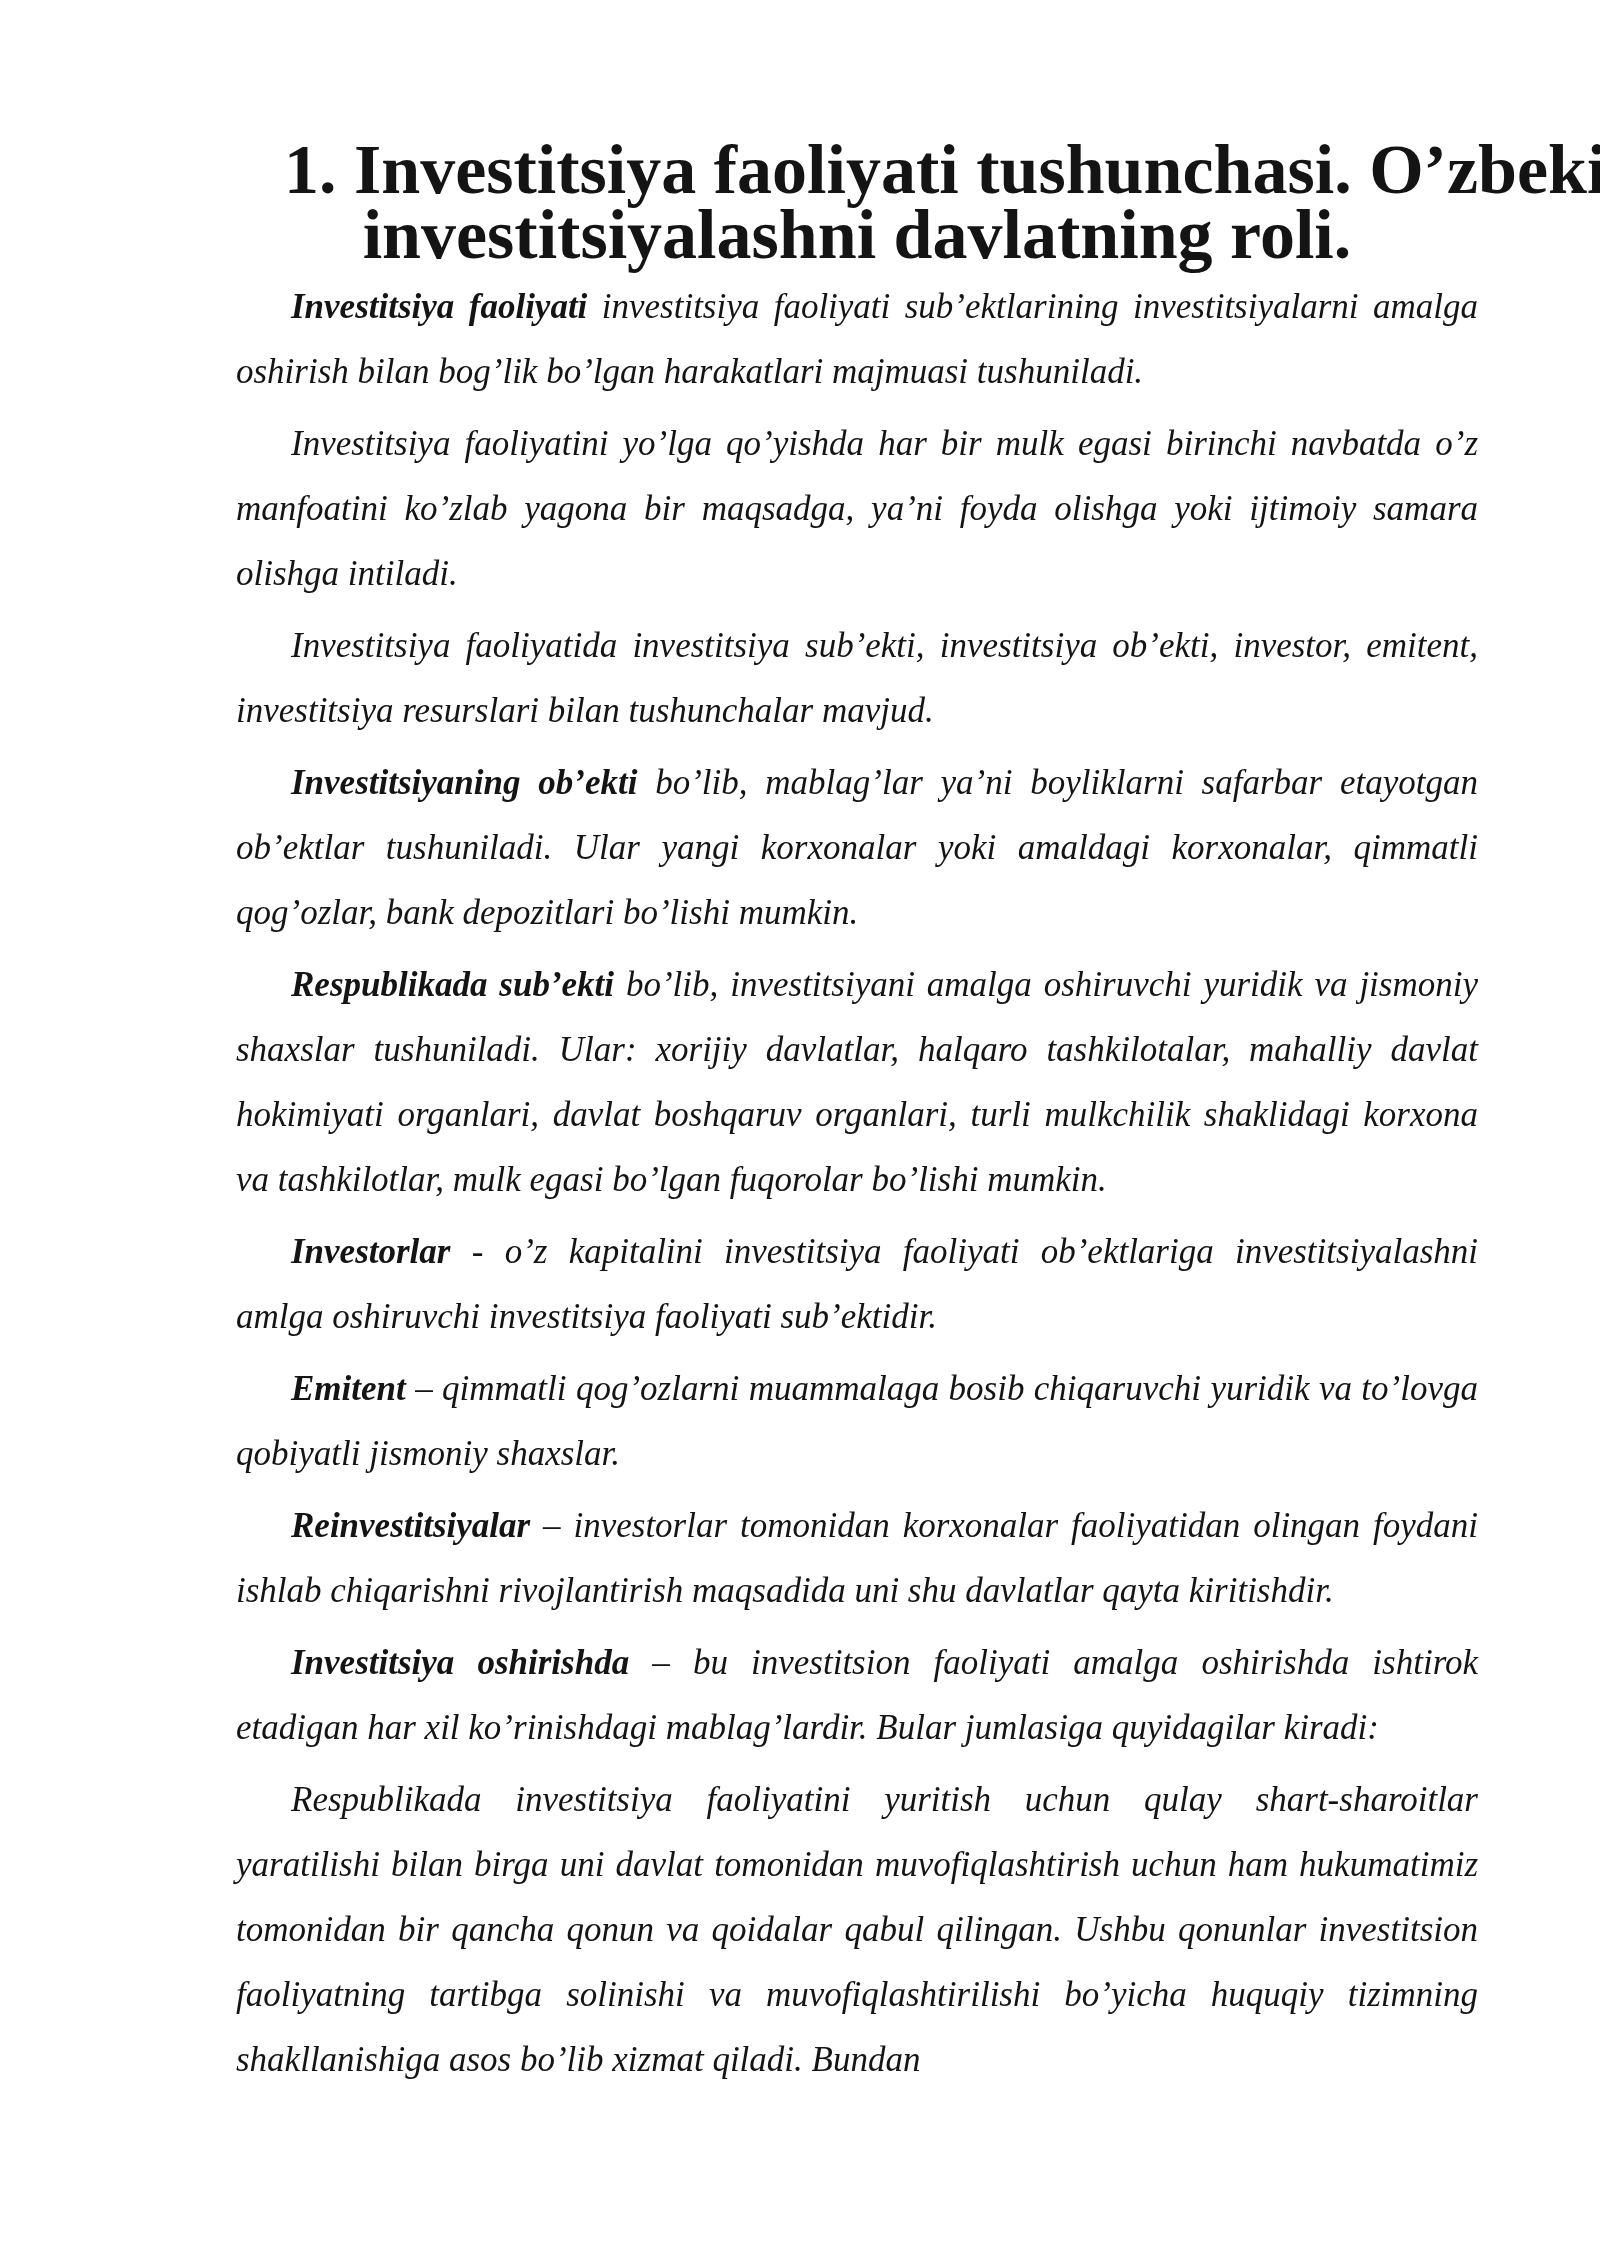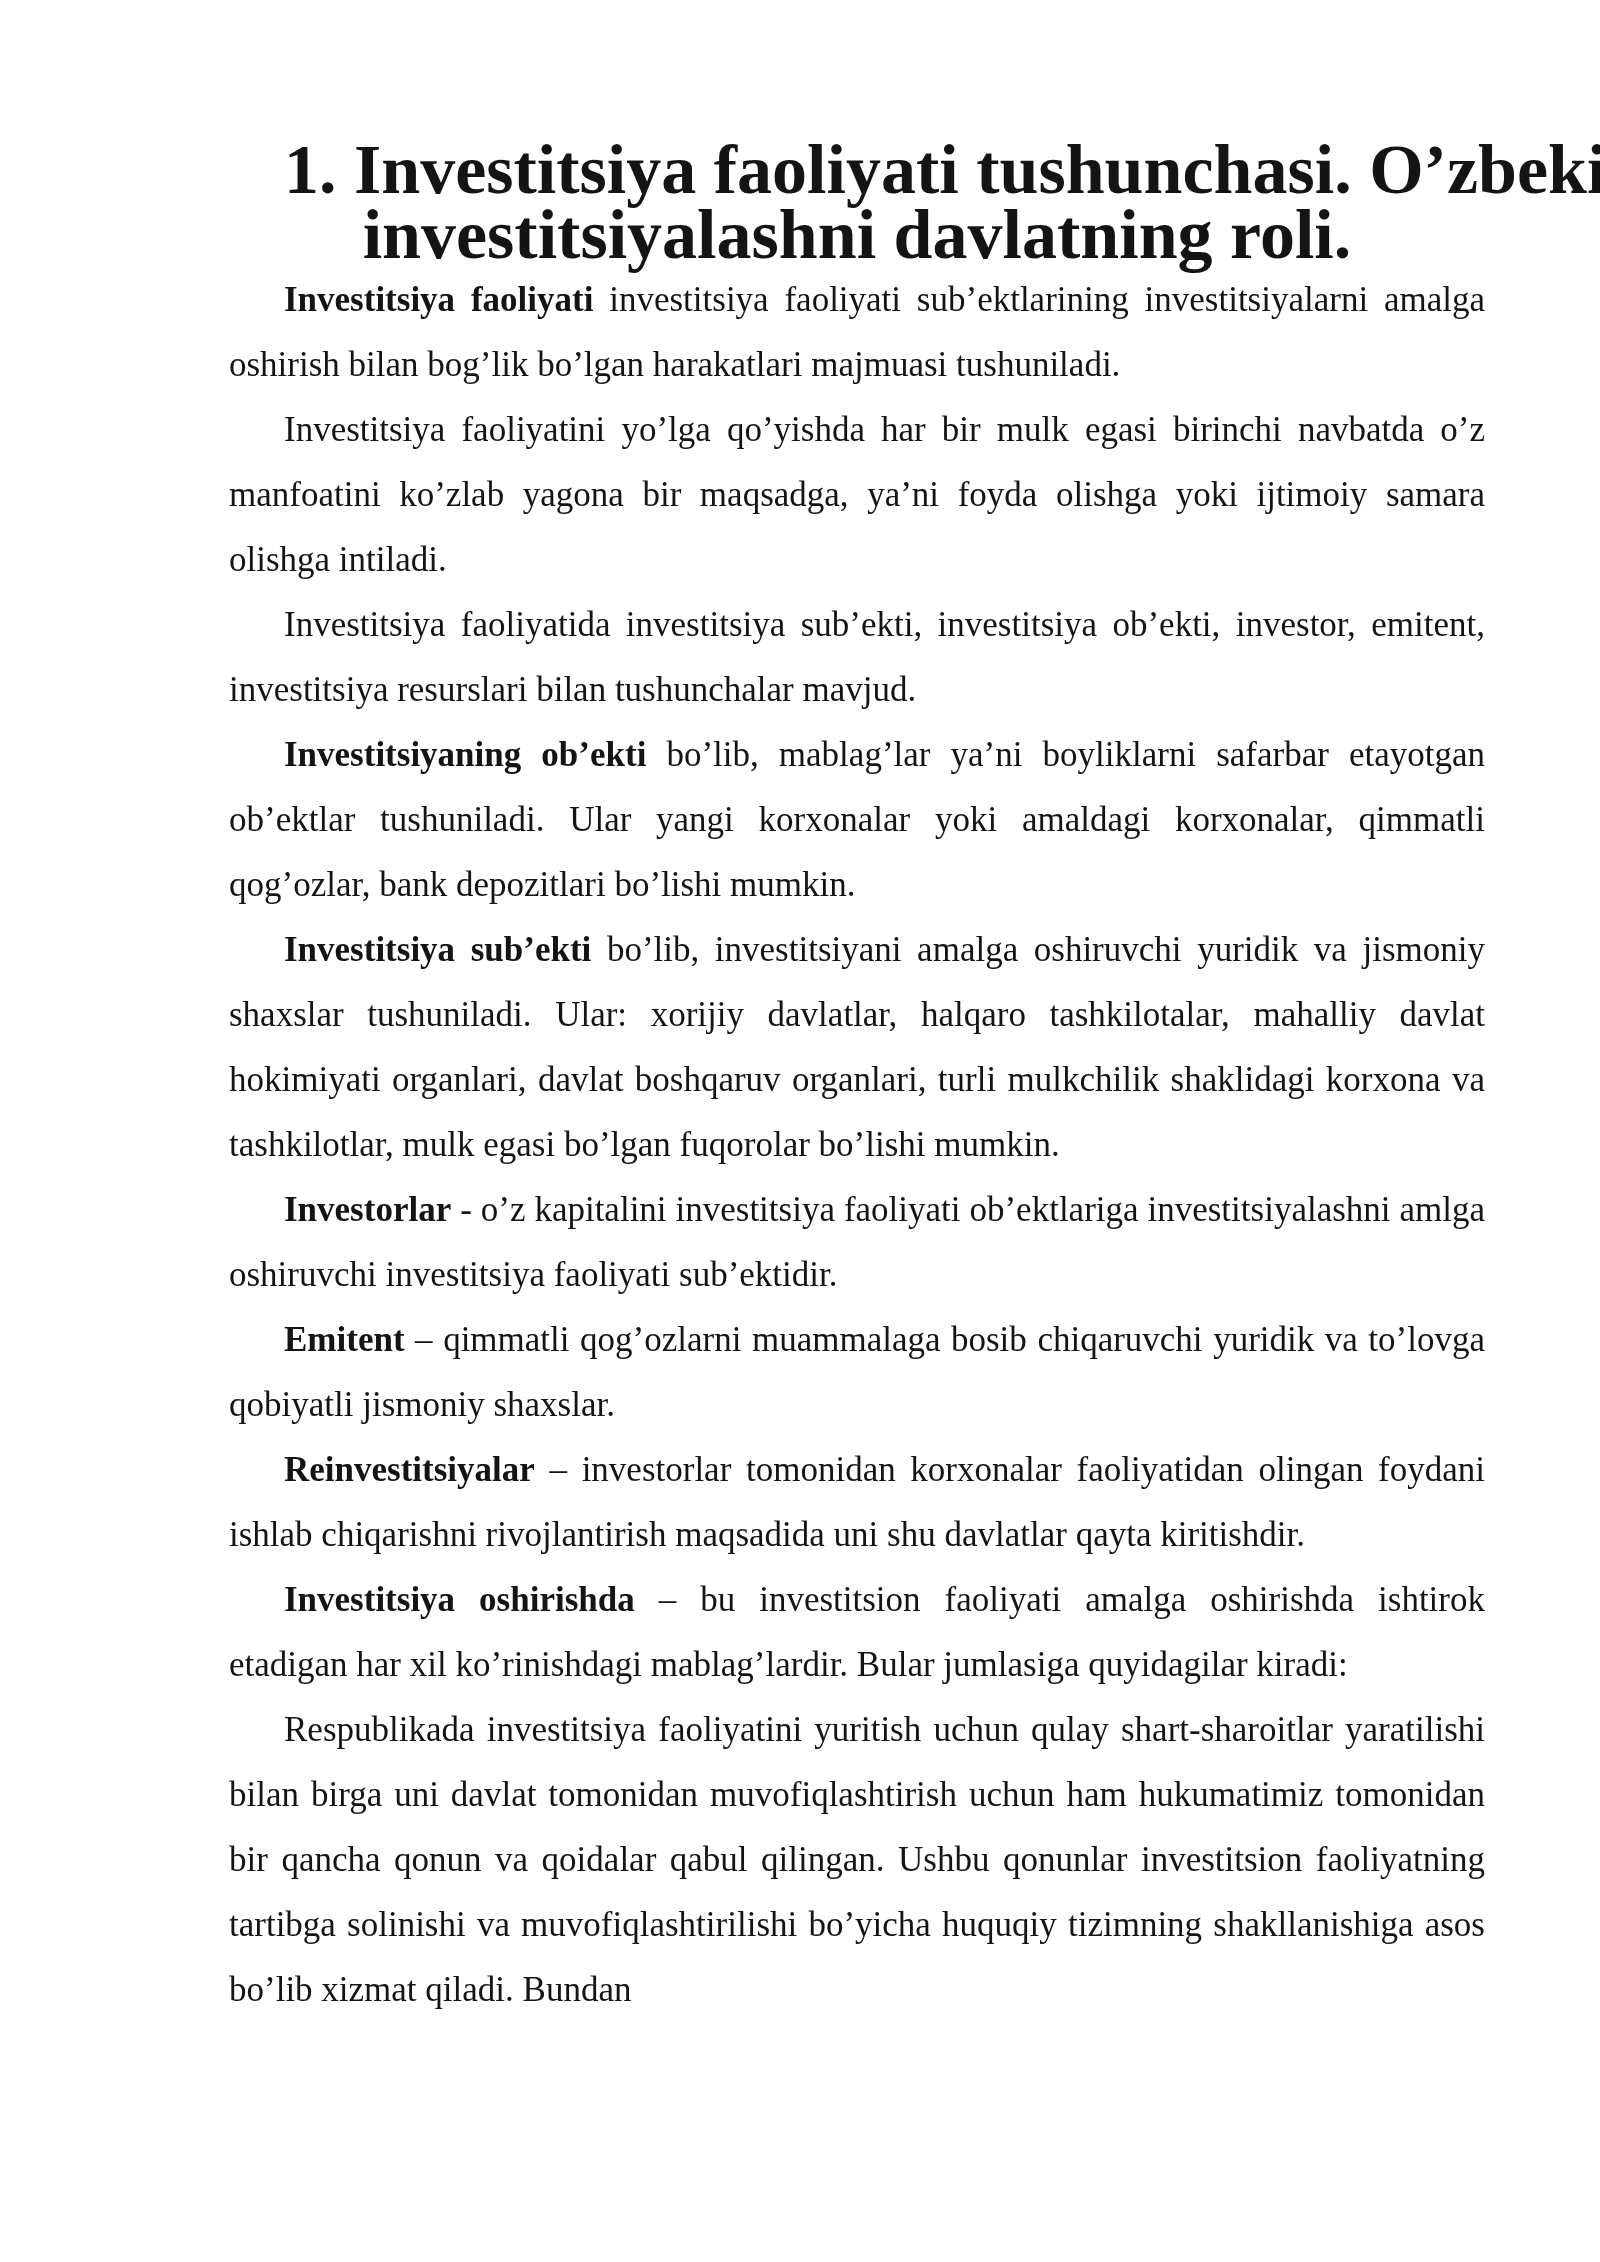--- a/index.html
+++ b/index.html
@@ -30,23 +30,24 @@
     text-align: center;
   }
   .title-line {
     display: block;
     white-space: nowrap;
   }
   .title-line.first-line {
     padding-left: 55px; 
   }
   p.body-par {
-    margin: 0;
+    margin: 7px;
     text-align: justify;
     text-indent: 55px;
+    font-style: italic;
   }
   p.body-par b {
     font-weight: bold;
   }
 </style>
 </head>
 <body>
 
 <div class="page">
   <div class="content">
@@ -57,21 +58,21 @@
     </h1>
 
     <p class="body-par"><b>Investitsiya faoliyati</b><span> investitsiya faoliyati sub’ektlarining investitsiyalarni amalga oshirish bilan bog’lik bo’lgan harakatlari majmuasi tushuniladi.</span></p>
 
     <p class="body-par"><span>Investitsiya faoliyatini yo’lga qo’yishda har bir mulk egasi birinchi navbatda o’z manfoatini ko’zlab yagona bir maqsadga, ya’ni foyda olishga yoki ijtimoiy samara olishga intiladi.</span></p>
 
     <p class="body-par"><span>Investitsiya faoliyatida investitsiya sub’ekti, investitsiya ob’ekti, investor, emitent, investitsiya resurslari bilan tushunchalar mavjud.</span></p>
 
     <p class="body-par"><b>Investitsiyaning ob’ekti</b><span> bo’lib, mablag’lar ya’ni boyliklarni safarbar etayotgan ob’ektlar tushuniladi. Ular yangi korxonalar yoki amaldagi korxonalar, qimmatli qog’ozlar, bank depozitlari bo’lishi mumkin.</span></p>
 
-    <p class="body-par"><b>Investitsiya sub’ekti</b><span> bo’lib, investitsiyani amalga oshiruvchi yuridik va jismoniy shaxslar tushuniladi. Ular: xorijiy davlatlar, halqaro tashkilotalar, mahalliy davlat hokimiyati organlari, davlat boshqaruv organlari, turli mulkchilik shaklidagi korxona va tashkilotlar, mulk egasi bo’lgan fuqorolar bo’lishi mumkin.</span></p>
+    <p class="body-par"><b>Respublikada sub’ekti</b><span> bo’lib, investitsiyani amalga oshiruvchi yuridik va jismoniy shaxslar tushuniladi. Ular: xorijiy davlatlar, halqaro tashkilotalar, mahalliy davlat hokimiyati organlari, davlat boshqaruv organlari, turli mulkchilik shaklidagi korxona va tashkilotlar, mulk egasi bo’lgan fuqorolar bo’lishi mumkin.</span></p>
 
     <p class="body-par"><b>Investorlar</b><span> - o’z kapitalini investitsiya faoliyati ob’ektlariga investitsiyalashni amlga oshiruvchi investitsiya faoliyati sub’ektidir.</span></p>
 
     <p class="body-par"><b>Emitent</b><span> – qimmatli qog’ozlarni muammalaga bosib chiqaruvchi yuridik va to’lovga qobiyatli jismoniy shaxslar.</span></p>
 
     <p class="body-par"><b>Reinvestitsiyalar</b><span> – investorlar tomonidan korxonalar faoliyatidan olingan foydani ishlab chiqarishni rivojlantirish maqsadida uni shu davlatlar qayta kiritishdir.</span></p>
 
     <p class="body-par"><b>Investitsiya oshirishda</b><span> – bu investitsion faoliyati amalga oshirishda ishtirok etadigan har xil ko’rinishdagi mablag’lardir. Bular jumlasiga quyidagilar kiradi:</span></p>
 
     <p class="body-par"><span>Respublikada investitsiya faoliyatini yuritish uchun qulay shart-sharoitlar yaratilishi bilan birga uni davlat tomonidan muvofiqlashtirish uchun ham hukumatimiz tomonidan bir qancha qonun va qoidalar qabul qilingan. Ushbu qonunlar investitsion faoliyatning tartibga solinishi va muvofiqlashtirilishi bo’yicha huquqiy tizimning shakllanishiga asos bo’lib xizmat qiladi. Bundan</span></p>

